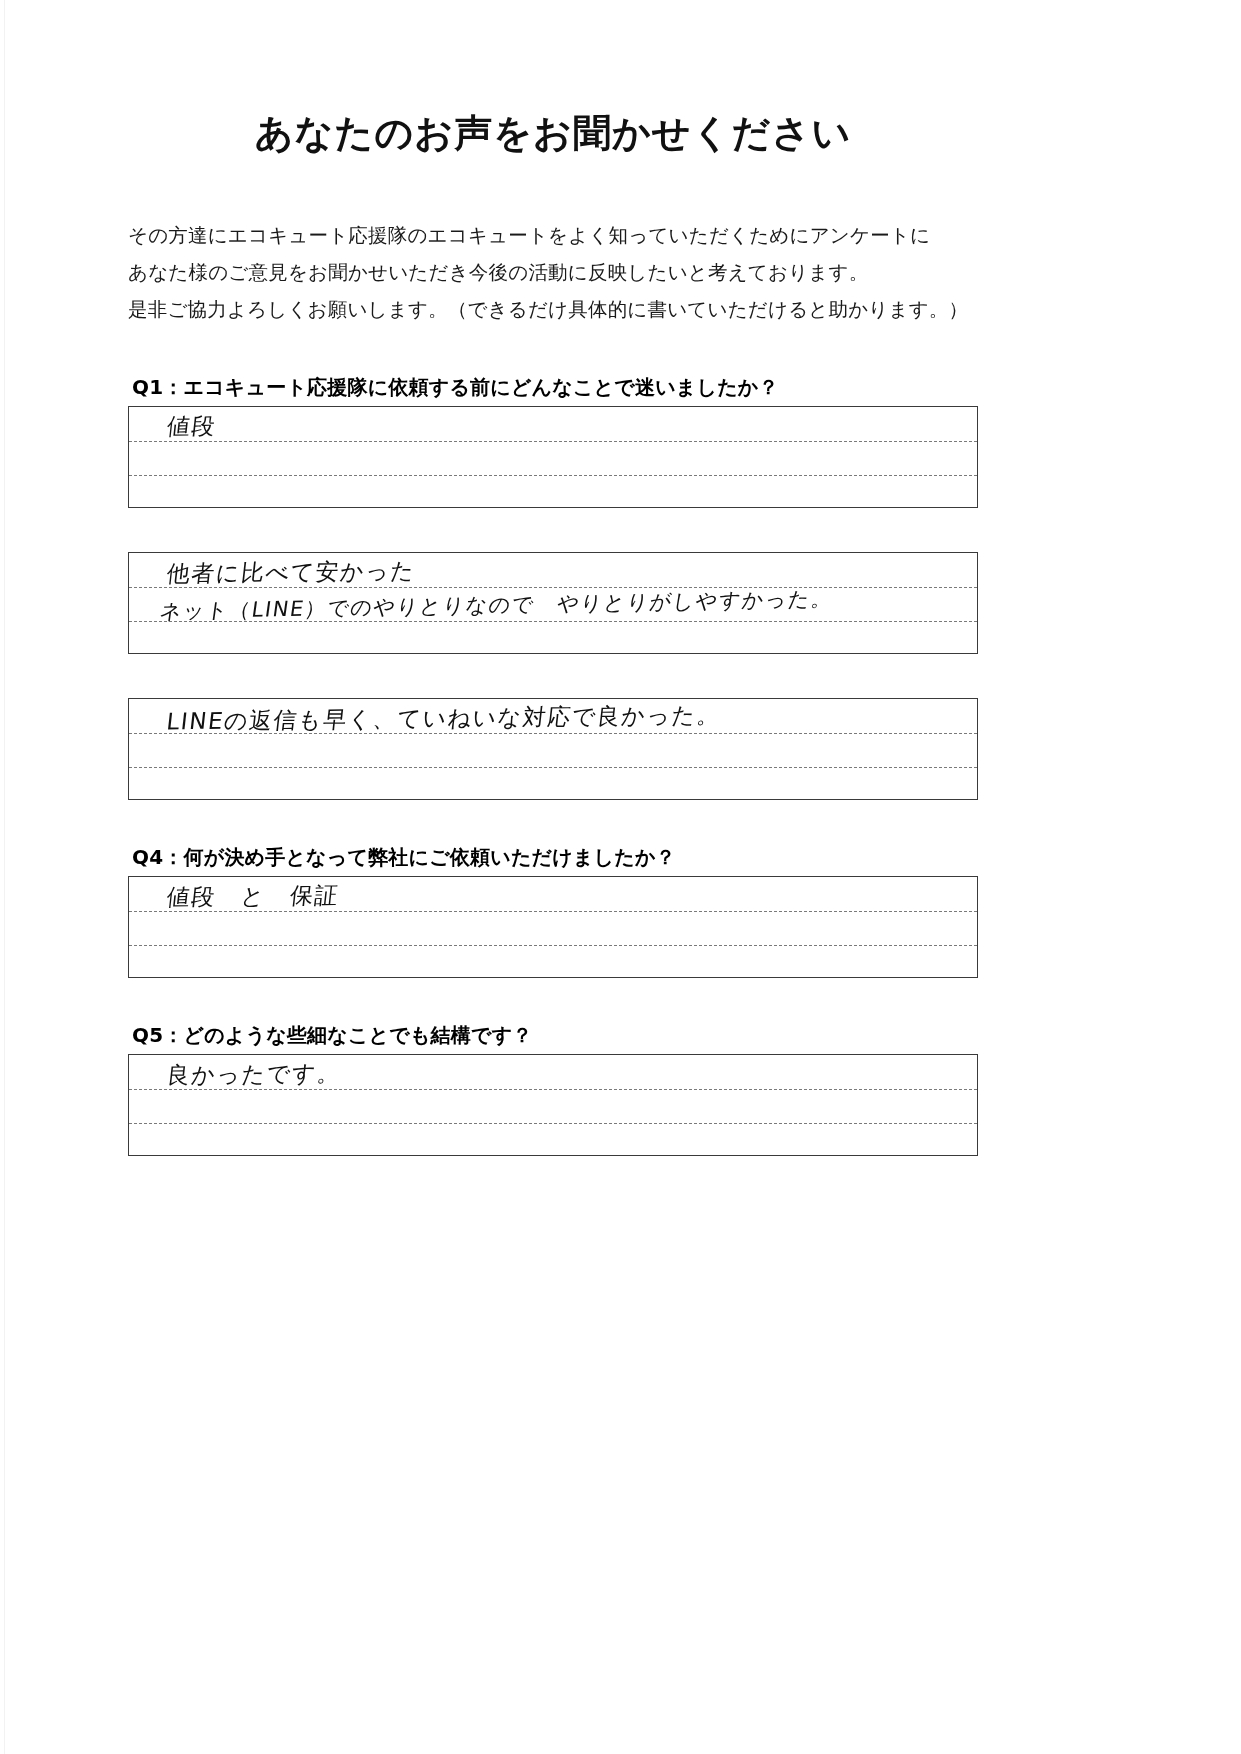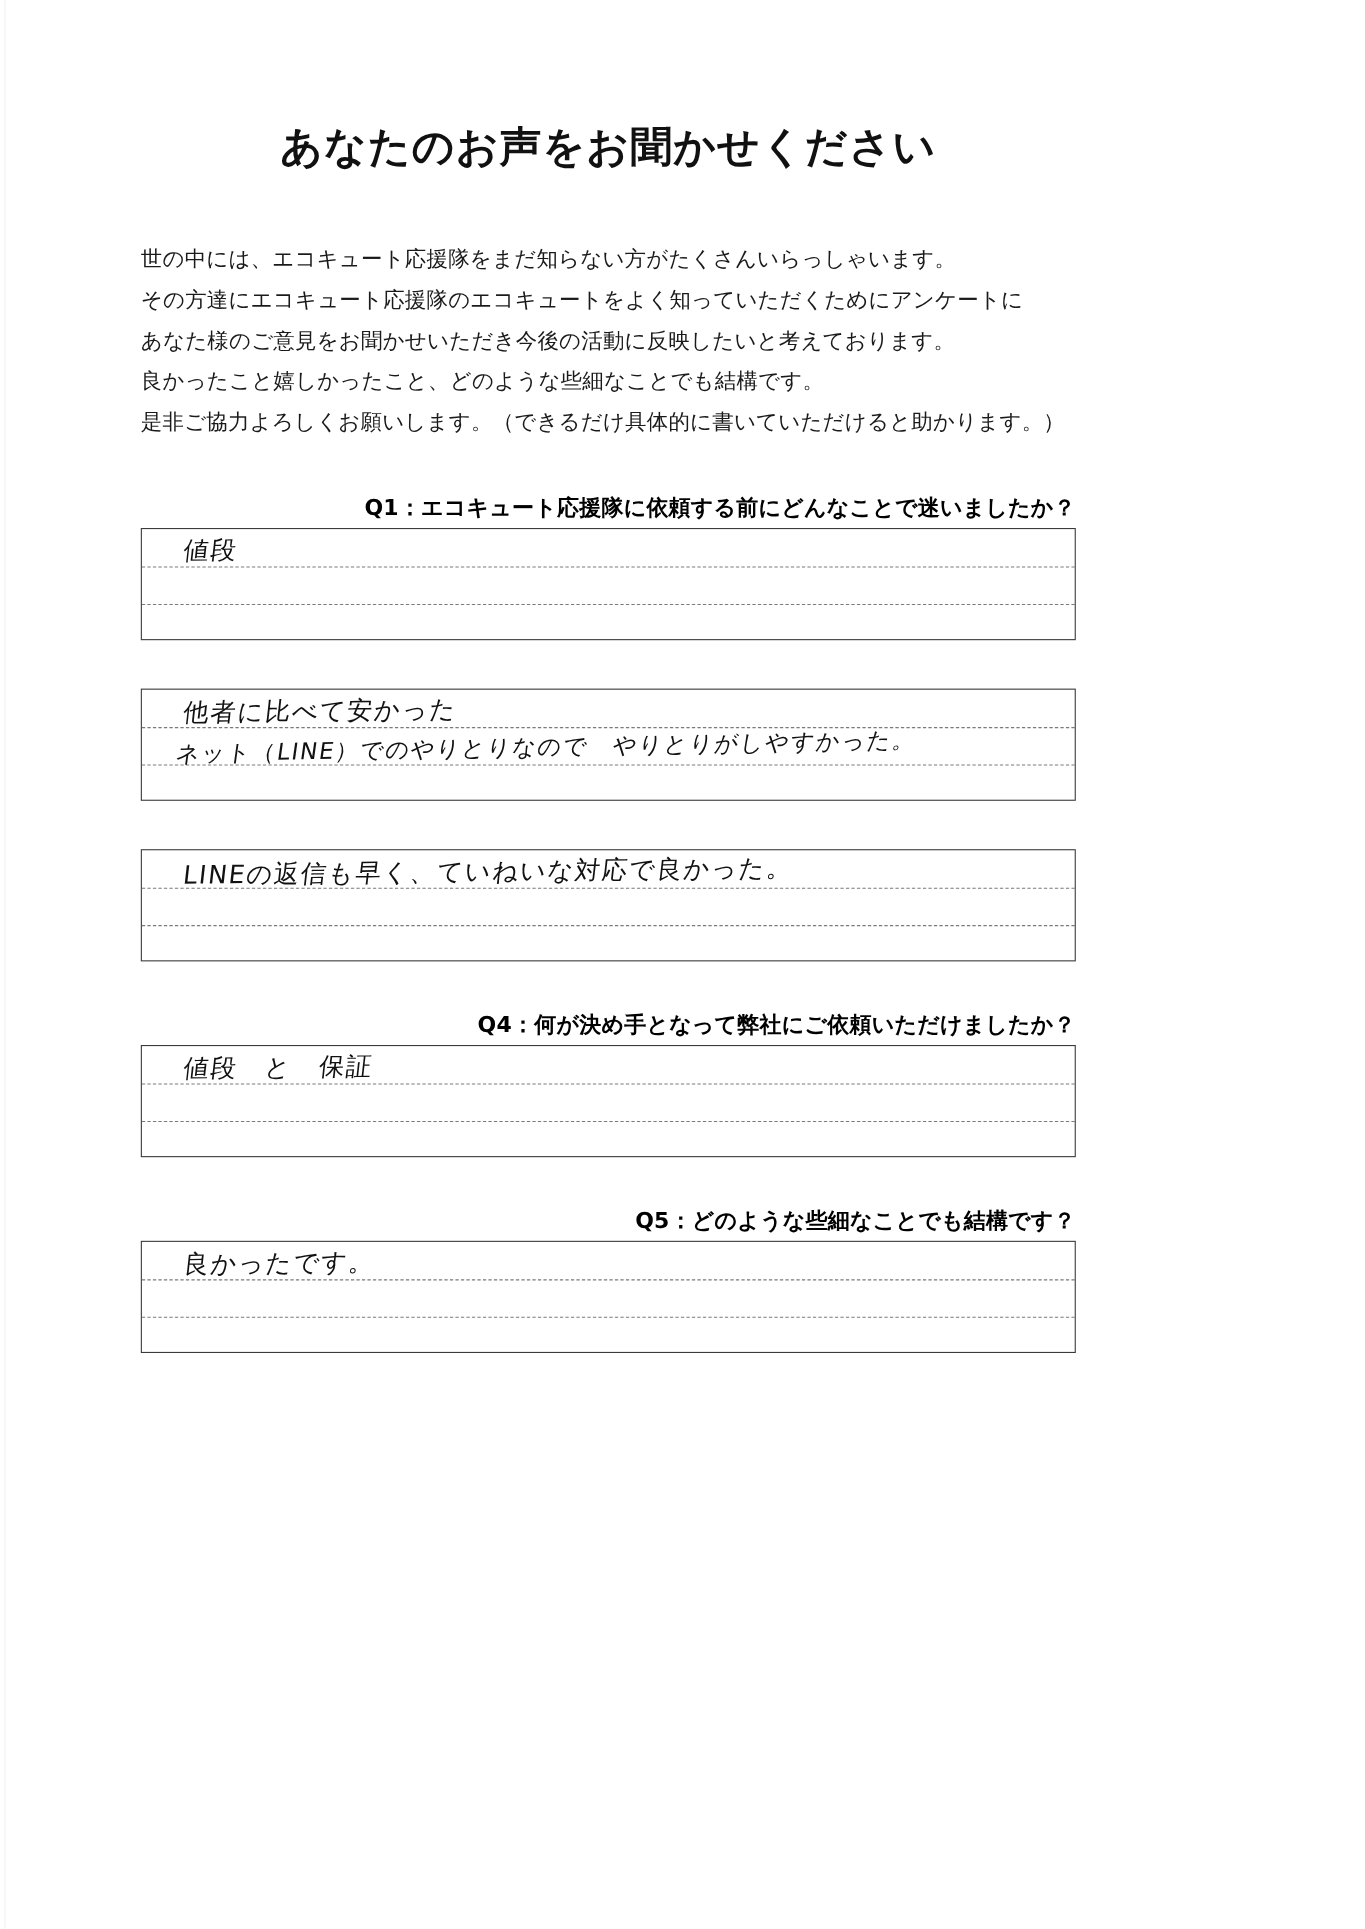--- a/index.html
+++ b/index.html
@@ -42,21 +42,20 @@
     margin-top: 58px;
     font-size: 19.5px;
     line-height: 37px;
     color: #1a1a1a;
     letter-spacing: 0.2px;
     white-space: nowrap;
   }
   .intro p { margin: 0; }
   .qblock {
     margin-top: 44px;
-    text-align: right;
   }
   .qblock.first { margin-top: 46px; }
   .q-title {
     font-size: 20px;
     font-weight: bold;
     color: #000;
     letter-spacing: 0.2px;
     margin: 0 0 5px 4px;
     white-space: nowrap;
   }
@@ -105,24 +104,22 @@
 <body>
 
 <div class="page">
   <div class="scan-edge-left"></div>
 
   <div class="content">
 
     <h1 class="doc-title">あなたのお声をお聞かせください</h1>
 
     <div class="intro">
-      <p>世の中には、エコキュート応援隊をまだ知らない方がたくさんいらっしゃいます。</p>
       <p>その方達にエコキュート応援隊のエコキュートをよく知っていただくためにアンケートに</p>
       <p>あなた様のご意見をお聞かせいただき今後の活動に反映したいと考えております。</p>
-      <p>良かったこと嬉しかったこと、どのような些細なことでも結構です。</p>
       <p>是非ご協力よろしくお願いします。（できるだけ具体的に書いていただけると助かります。）</p>
     </div>
 
     <div class="qblock first">
       <div class="q-title">Q1：エコキュート応援隊に依頼する前にどんなことで迷いましたか？</div>
       <div class="answer-box">
         <div class="rule r1"></div>
         <div class="rule r2"></div>
         <div class="hw-wrap">
           <div class="hand l1">値段</div>

